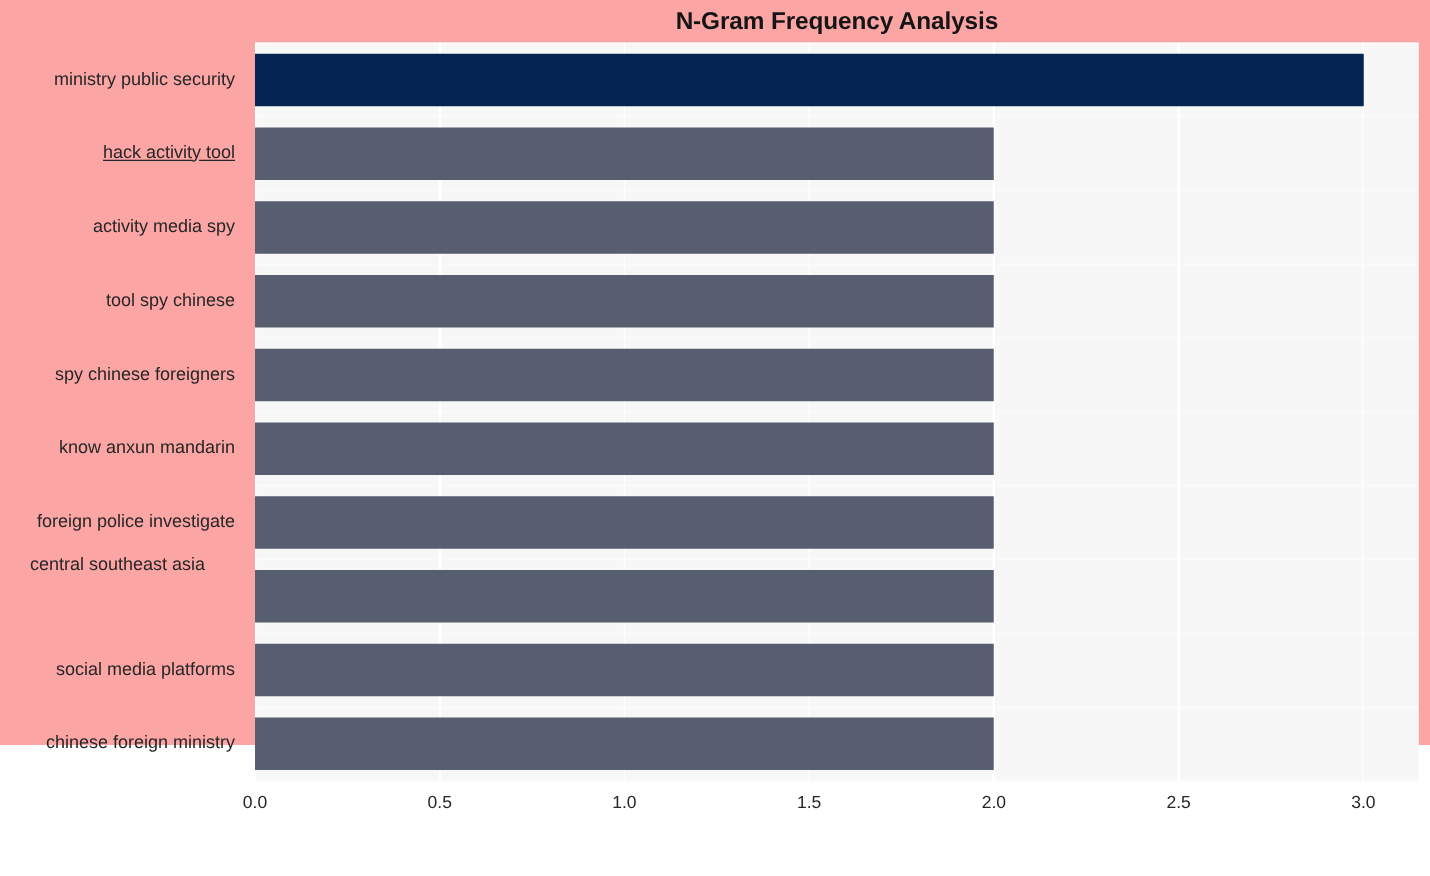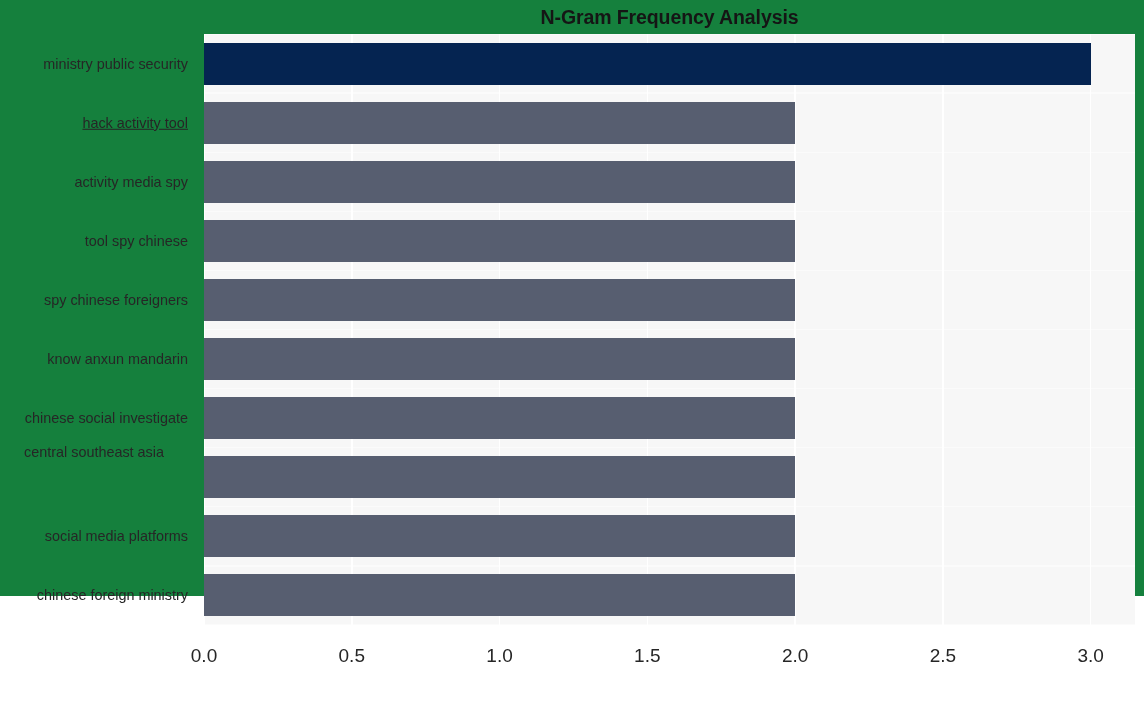--- a/index.html
+++ b/index.html
@@ -14,21 +14,21 @@
     color: #262626;
     overflow: hidden;
     position: relative;
   }
 
   #figure {
     position: absolute;
     left: 0; top: 0;
     width: 1144px;
     height: 596px;
-    background: #15803d;
+    background: #fca5a5;
   }
 
   
   #chart-title {
     position: absolute;
     left: 204px;
     top: 6px;
     width: 931px;
     text-align: center;
     font-size: 19.5px;
@@ -100,22 +100,22 @@
   
   #xtick-labels {
     position: absolute;
     left: 204px;
     top: 629px;
     width: 931px;
     height: 24px;
   }
   .xtick-label {
     position: absolute;
-    top: 16px;
-    font-size: 19px;
+    top: 4px;
+    font-size: 14px;
     color: #262626;
     transform: translateX(-50%);
     white-space: nowrap;
   }
 
   #xaxis-label {
     position: absolute;
     left: 204px;
     top: 674px;
     width: 931px;
@@ -132,21 +132,21 @@
 
   <div id="chart-title">N-Gram Frequency Analysis</div>
 
   <div id="ytick-labels">
       <div class="ytick-label" style="top: 29.55px;">ministry public security</div>
       <div class="ytick-label" style="top: 88.65px; text-decoration: underline;">hack activity tool</div>
       <div class="ytick-label" style="top: 147.75px;">activity media spy</div>
       <div class="ytick-label" style="top: 206.85px; padding-left: 16px;">tool spy chinese</div>
       <div class="ytick-label" style="top: 265.95px;">spy chinese foreigners</div>
       <div class="ytick-label" style="top: 325.05px;">know anxun mandarin</div>
-      <div class="ytick-label" style="top: 384.15px;">chinese social investigate</div>
+      <div class="ytick-label" style="top: 384.15px;">foreign police investigate</div>
       <div class="ytick-label" style="top: 418px; text-align: center;">central southeast asia</div>
       <div class="ytick-label" style="top: 502.35px;">social media platforms</div>
       <div class="ytick-label" style="top: 561.45px;">chinese foreign ministry</div>
     </div>
 
   <div id="plot-area">
     <div id="gridlines-h">
         <div class="gridline-h" style="top: -0.7px;"></div>
         <div class="gridline-h" style="top: 58.4px;"></div>
         <div class="gridline-h" style="top: 117.5px;"></div>

